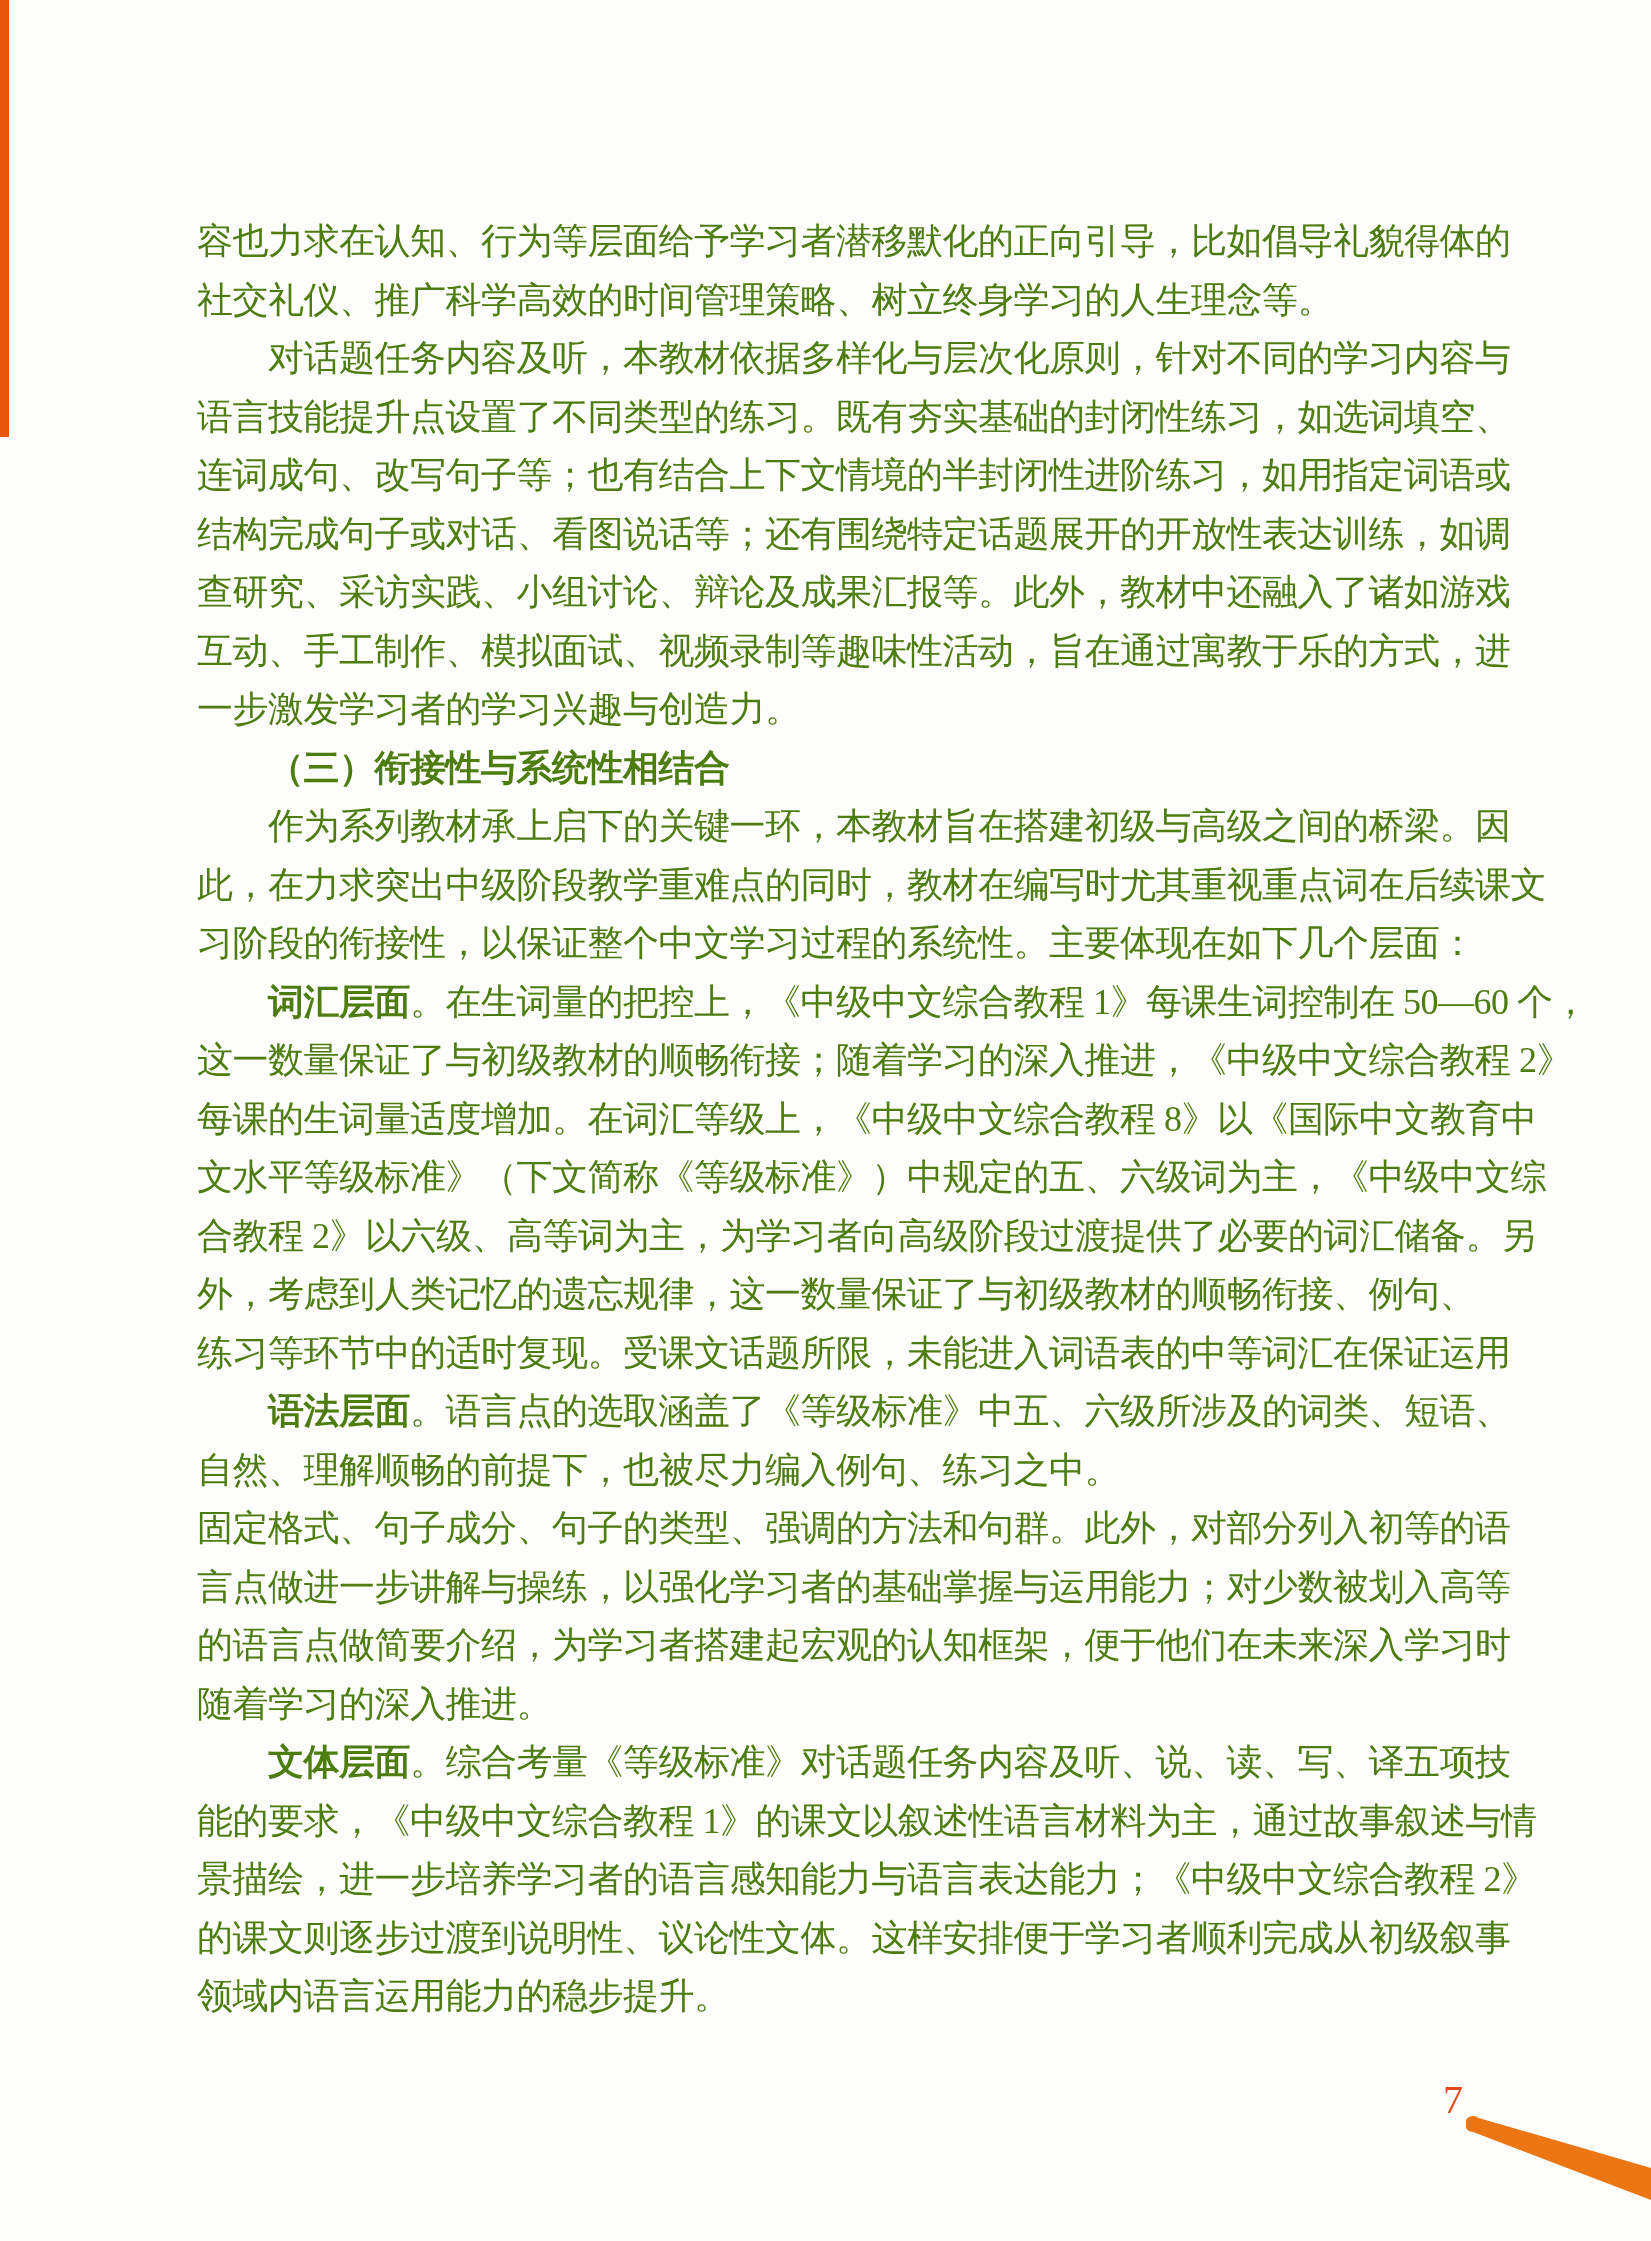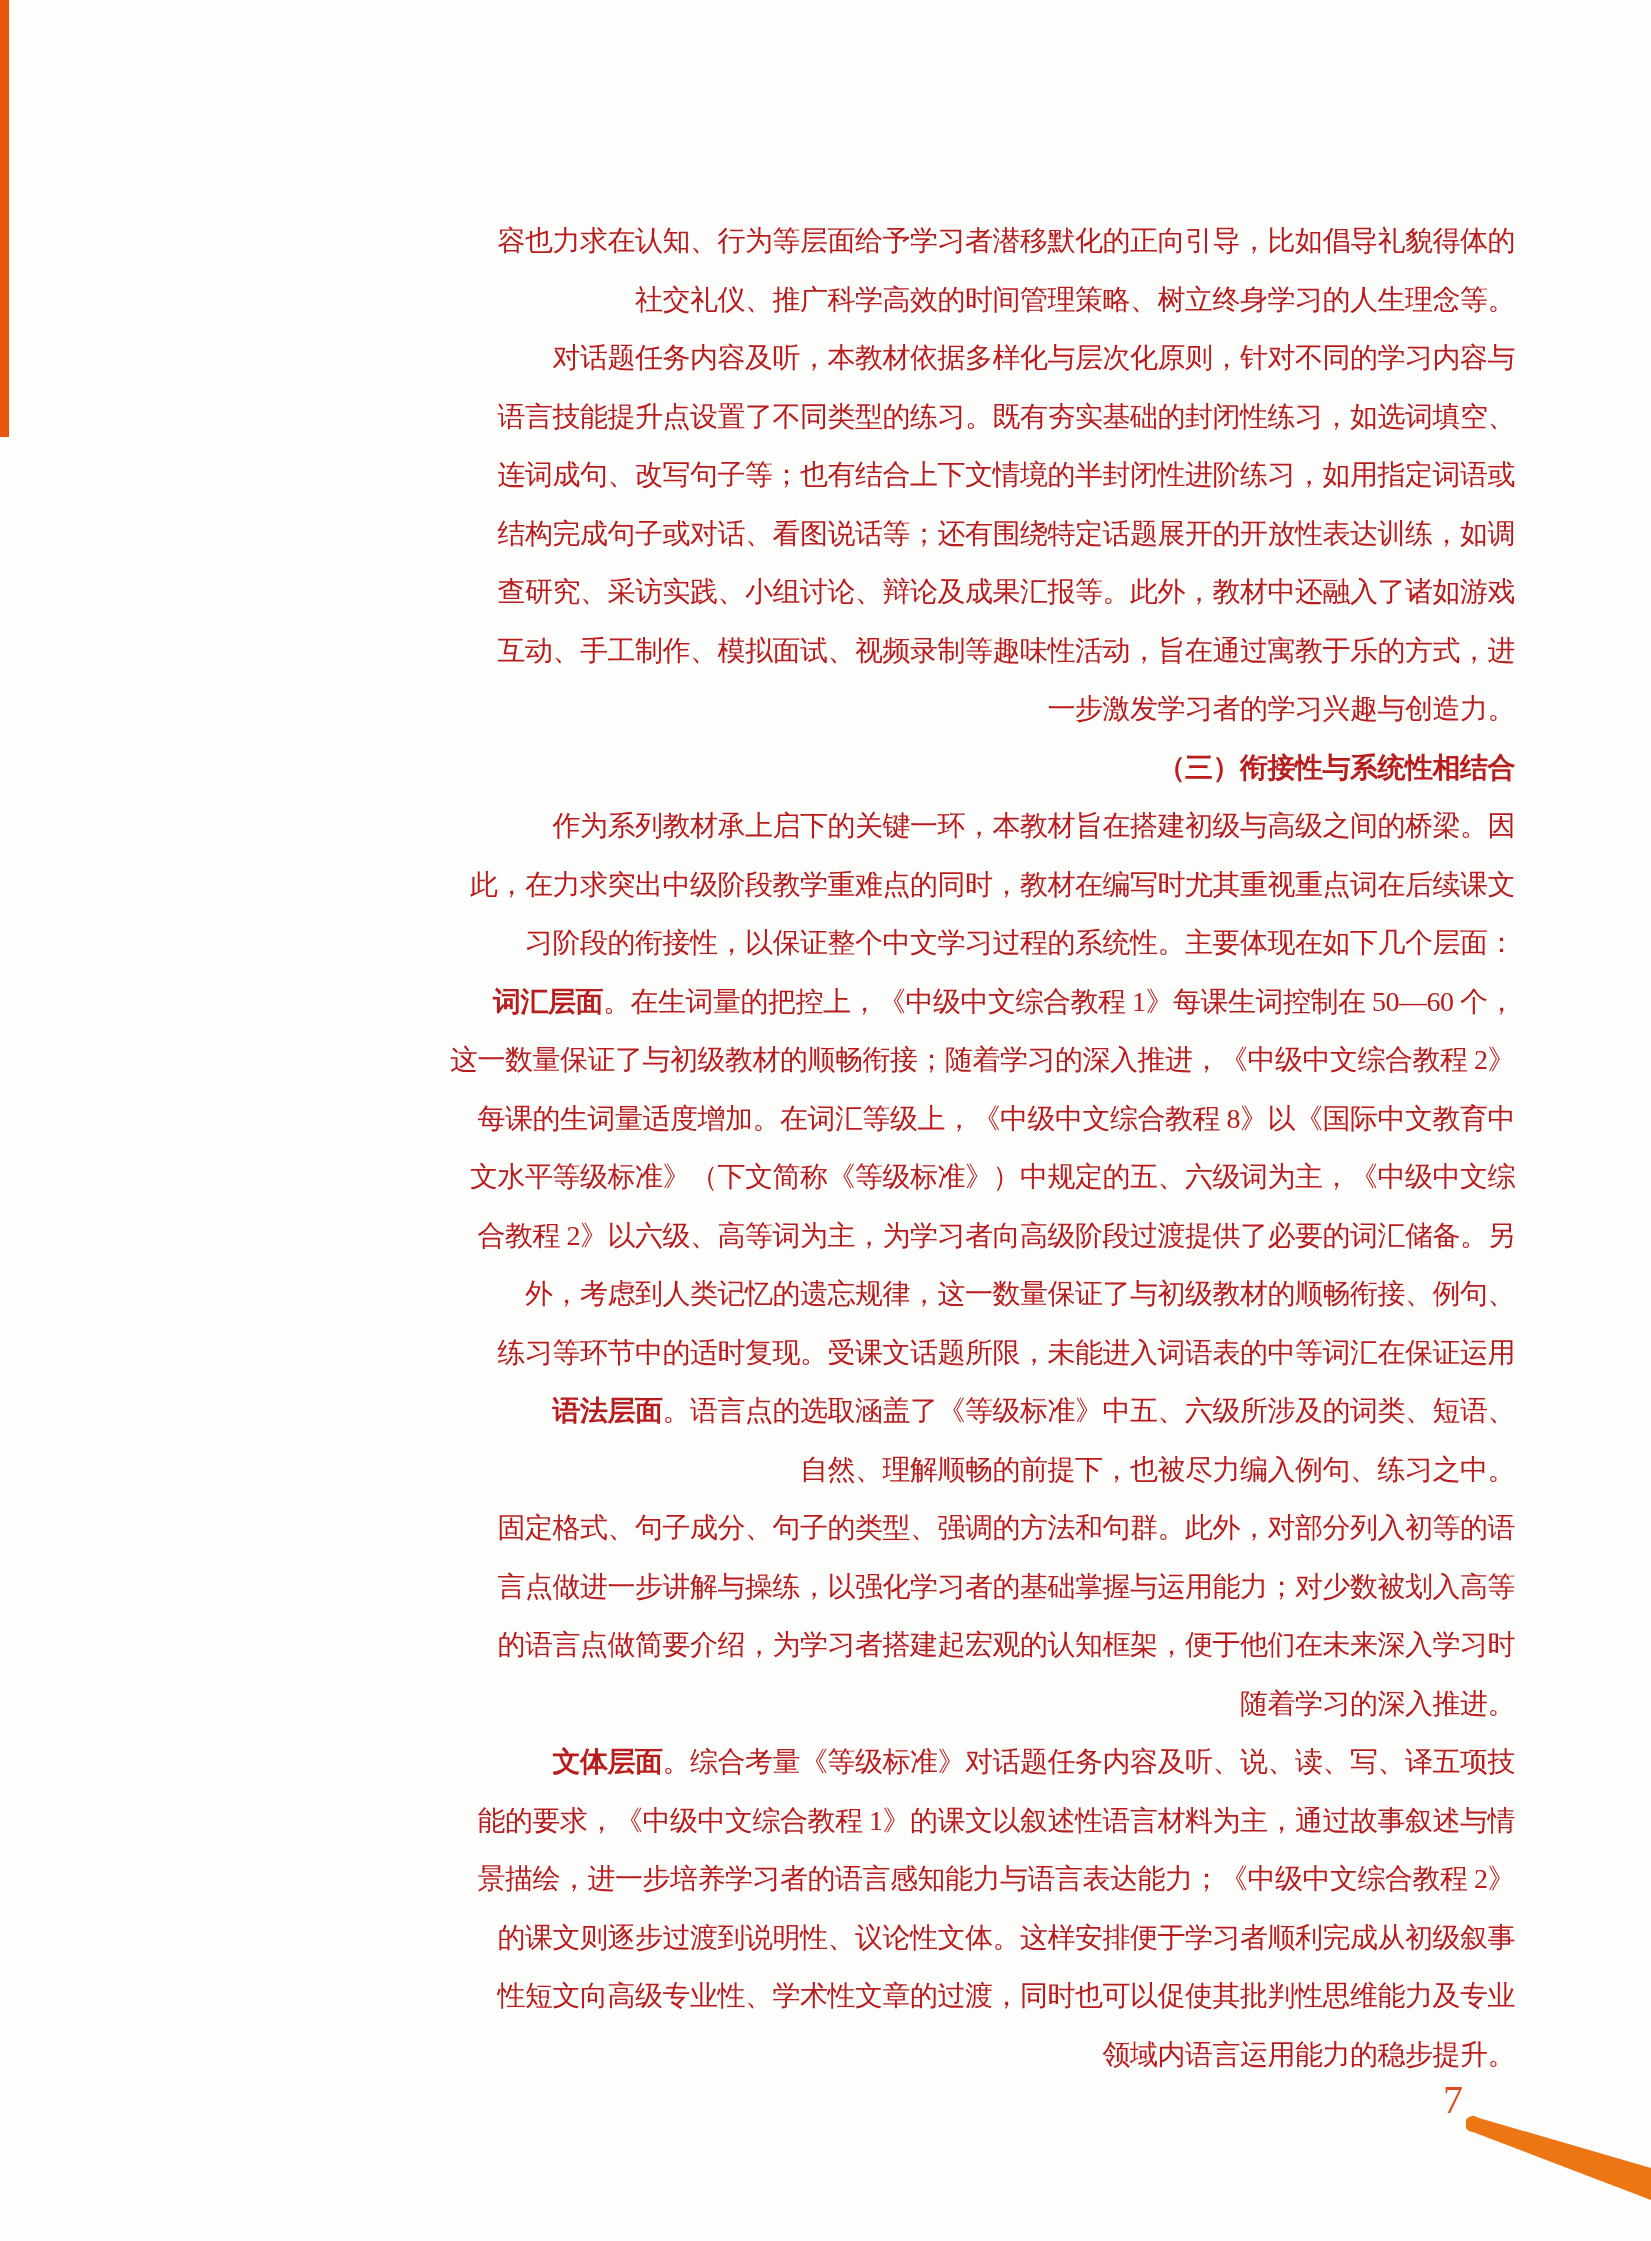--- a/index.html
+++ b/index.html
@@ -22,25 +22,24 @@
     width: 9px;
     height: 437px;
     background: #e8560e;
   }
   
   .text-block {
     position: absolute;
     left: 197px;
     top: 212px;
     width: 1318px;
-    color: #b91c1c;
-    font-size: 28px;
+    color: #4d7c0f;
+    font-size: 36px;
     letter-spacing: -0.5px;
     line-height: 58.5px;
-    text-align: right;
   }
   .line {
     white-space: nowrap;
     height: 58.5px;
   }
   .line.indent {
     padding-left: 71px;
   }
   .line.heading {
     font-weight: bold;
@@ -98,21 +97,20 @@
       <div class="line indent"><b>语法层面</b>。语言点的选取涵盖了《等级标准》中五、六级所涉及的词类、短语、</div>
       <div class="line">自然、理解顺畅的前提下，也被尽力编入例句、练习之中。</div>
       <div class="line">固定格式、句子成分、句子的类型、强调的方法和句群。此外，对部分列入初等的语</div>
       <div class="line">言点做进一步讲解与操练，以强化学习者的基础掌握与运用能力；对少数被划入高等</div>
       <div class="line">的语言点做简要介绍，为学习者搭建起宏观的认知框架，便于他们在未来深入学习时</div>
       <div class="line">随着学习的深入推进。</div>
       <div class="line indent"><b>文体层面</b>。综合考量《等级标准》对话题任务内容及听、说、读、写、译五项技</div>
       <div class="line">能的要求，《中级中文综合教程 1》的课文以叙述性语言材料为主，通过故事叙述与情</div>
       <div class="line">景描绘，进一步培养学习者的语言感知能力与语言表达能力；《中级中文综合教程 2》</div>
       <div class="line">的课文则逐步过渡到说明性、议论性文体。这样安排便于学习者顺利完成从初级叙事</div>
-      <div class="line">性短文向高级专业性、学术性文章的过渡，同时也可以促使其批判性思维能力及专业</div>
       <div class="line">领域内语言运用能力的稳步提升。</div>
     </div>
 </div>
 
 <div class="page-number">7</div>
 
 <div class="swoosh">
   <svg width="185" height="110" viewBox="0 0 185 110" xmlns="http://www.w3.org/2000/svg">
     <polygon points="6,8 185,60 185,92 7,24" fill="#ec7514"></polygon>
     <circle cx="7" cy="16" r="8" fill="#ec7514"></circle>

